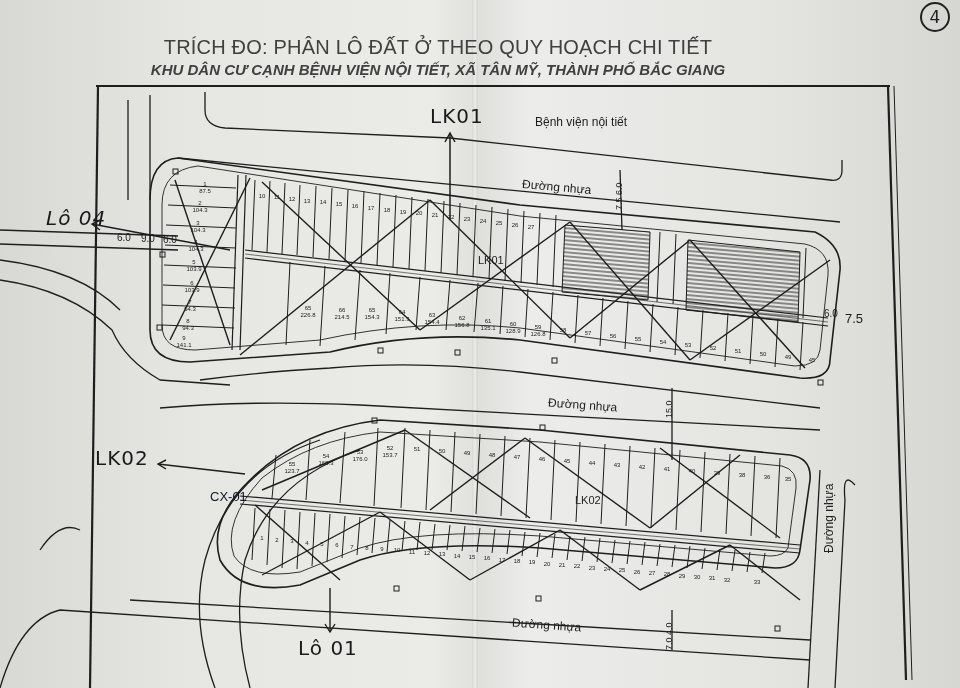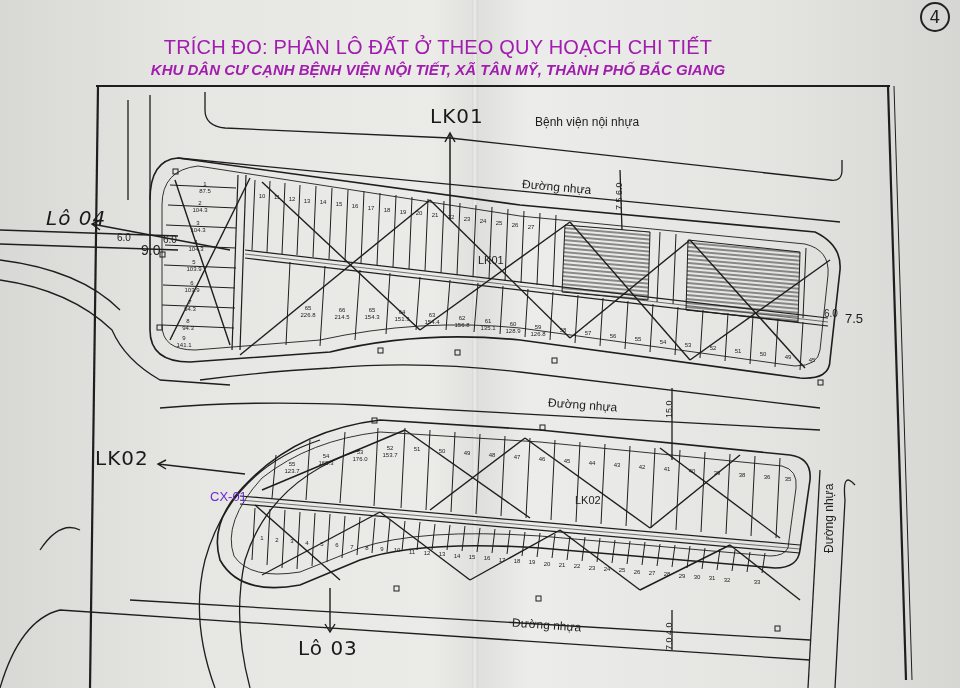--- a/index.html
+++ b/index.html
@@ -1,27 +1,27 @@
 <!DOCTYPE html>
 <html><head>
 <meta charset="utf-8">
 <style>
   html, body { margin:0; padding:0; }
   body { width:960px; height:688px; overflow:hidden; background:#cfcfcc; font-family:"Liberation Sans", sans-serif; }
   .paper { position:absolute; left:0; top:0; width:960px; height:688px;
     background: linear-gradient(90deg, #d8d8d5 0%, #e6e6e3 20%, #ebebe8 45%, #dfdfdc 50%, #ececea 55%, #e4e4e1 80%, #d6d6d3 100%); }
   .fold { position:absolute; left:472px; top:0; width:6px; height:688px; background:linear-gradient(90deg, rgba(0,0,0,0.04), rgba(255,255,255,0.35), rgba(0,0,0,0.05)); }
-  .title { position:absolute; left:0; width:876px; text-align:center; color:#a21caf; }
+  .title { position:absolute; left:0; width:876px; text-align:center; color:#404040; }
   .t1 { top:36px; font-size:20px; letter-spacing:0.2px; }
   .t2 { top:61px; font-size:15px; font-weight:bold;font-style:italic; }
   .page-num { position:absolute; left:920px; top:2px; width:26px; height:26px; border:2px solid #222; border-radius:50%; text-align:center; font-size:17px; line-height:26px; color:#222; font-family:"DejaVu Sans", sans-serif; }
   svg.plan { position:absolute; left:0; top:0; }
   .hand { position:absolute; font-family:"DejaVu Sans", sans-serif; color:#1a1a1a; font-size:20px; letter-spacing:1px; }
   .label { position:absolute; color:#1d1d1d; font-size:12px; }
-  .cx { position:absolute; font-size:13px; color:#6d28d9; }
+  .cx { position:absolute; font-size:13px; color:#0f172a; }
   .vert { position:absolute; transform:rotate(-90deg); transform-origin:left top; font-size:12px; color:#222; white-space:nowrap; }
 </style>
 </head>
 <body>
 
 <div class="paper"></div>
 <div class="fold"></div>
 
 <div class="page-num">4</div>
 <div class="title t1">TRÍCH ĐO: PHÂN LÔ ĐẤT Ở THEO QUY HOẠCH CHI TIẾT</div>
@@ -375,31 +375,31 @@
       <text x="697" y="579">30</text>
     <text x="712" y="580">31</text>
       <text x="727" y="582">32</text>
       <text x="757" y="584">33</text>
   </g>
 </svg>
 
 <div class="hand" style="left:430px;top:104px;">LK01</div>
 <div class="hand" style="left:46px;top:206px;font-style:italic;">Lô 04</div>
 <div class="hand" style="left:95px;top:446px;">LK02</div>
-<div class="hand" style="left:298px;top:636px;">Lô 03</div>
-
-<div class="label" style="left:535px;top:115px;">Bệnh viện nội nhựa</div>
+<div class="hand" style="left:298px;top:636px;">Lô 01</div>
+
+<div class="label" style="left:535px;top:115px;">Bệnh viện nội tiết</div>
 <div class="label" style="left:522px;top:180px;transform:rotate(5deg);">Đường nhựa</div>
 <div class="label" style="left:548px;top:398px;transform:rotate(4deg);">Đường nhựa</div>
 <div class="label" style="left:512px;top:618px;transform:rotate(4deg);">Đường nhựa</div>
 <div class="vert" style="left:822px;top:553px;">Đường nhựa</div>
 <div class="cx" style="left:210px;top:489px;">CX-01</div>
 <div class="label" style="left:478px;top:254px;font-size:11px;">LK01</div>
 <div class="label" style="left:575px;top:494px;font-size:11px;">LK02</div>
 
 <div class="label" style="left:117px;top:232px;font-size:10px;">6.0</div>
-<div class="label" style="left:141px;top:242px;font-size:14px;">9.0</div>
+<div class="label" style="left:141px;top:233px;font-size:10px;">9.0</div>
 <div class="label" style="left:163px;top:234px;font-size:10px;">6.0</div>
 <div class="vert" style="left:614px;top:210px;font-size:9px;">7.5  6.0</div>
 <div class="label" style="left:824px;top:308px;font-size:10px;">6.0</div>
 <div class="label" style="left:845px;top:311px;font-size:13px;">7.5</div>
 <div class="vert" style="left:664px;top:418px;font-size:9px;">15.0</div>
 <div class="vert" style="left:664px;top:650px;font-size:9px;">7.0  4.0</div>
 
 </body></html>

